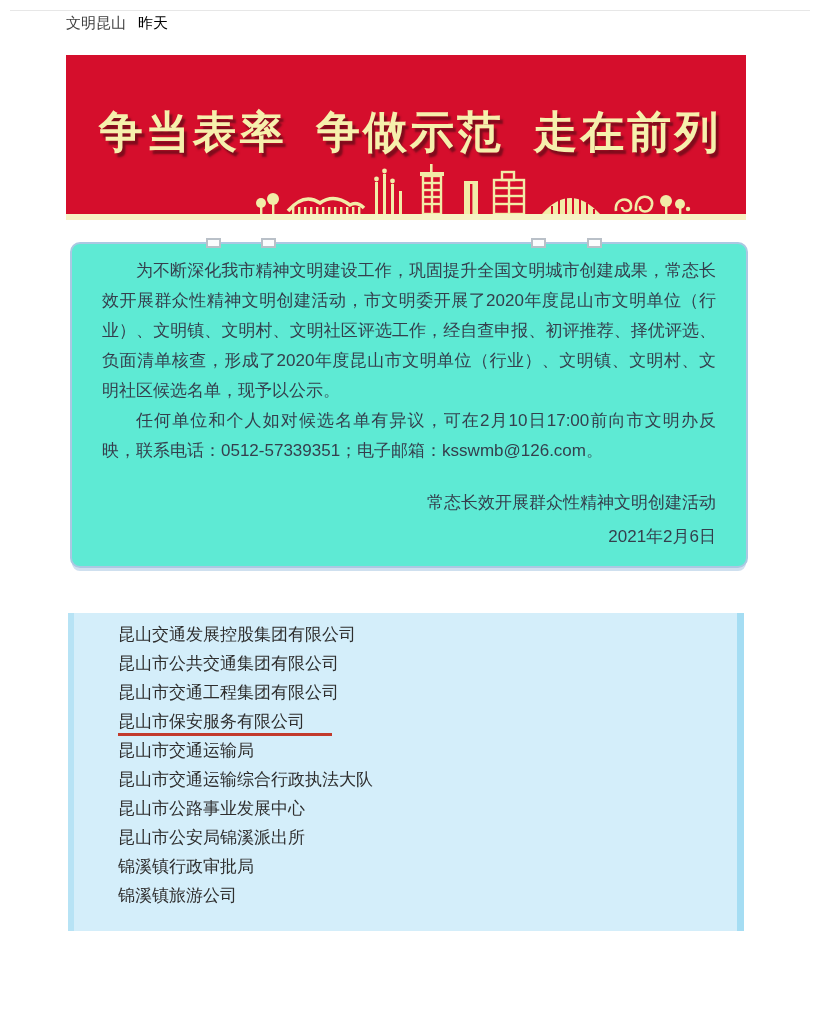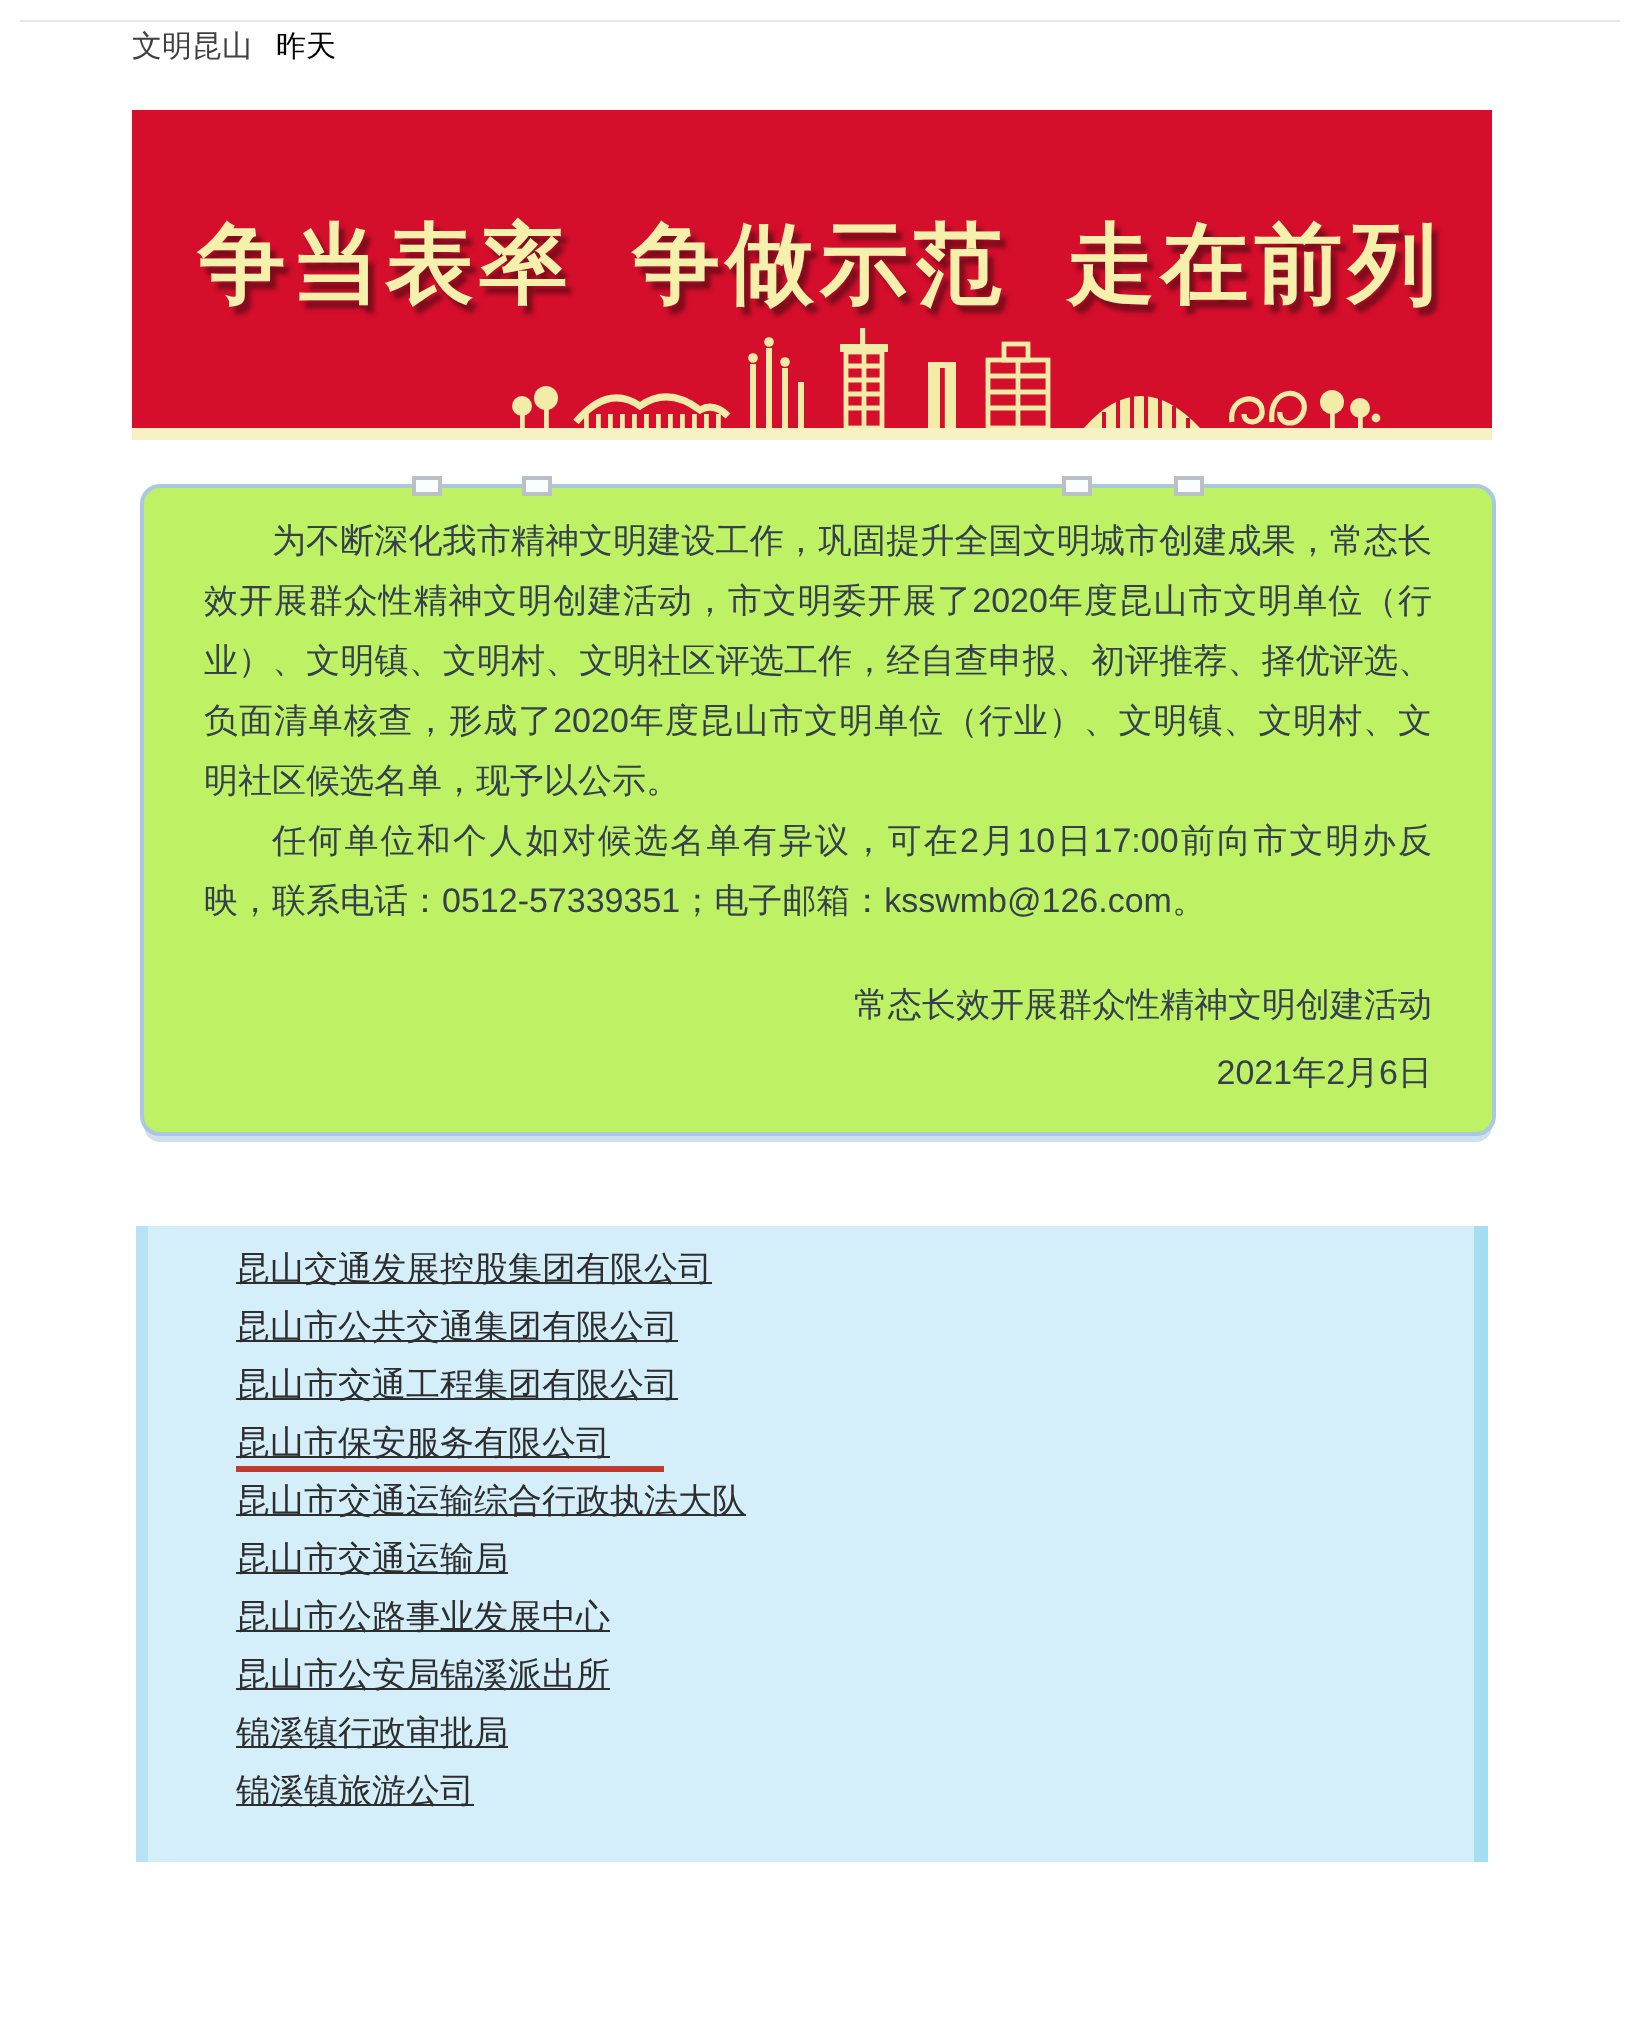--- a/index.html
+++ b/index.html
@@ -24,38 +24,38 @@
   .banner-slogan { position:absolute; top:48px; left:16px; right:8px; text-align:center;
                    font-size:44px; font-weight:900; color:#f6f0ad;
                    letter-spacing:3px; word-spacing:14px; white-space:pre;
                    text-shadow:3px 4px 2px rgba(112,12,26,0.85); }
   .banner-strip { position:absolute; bottom:0; left:0; right:0; height:6px;
                   background:#f7f2c4; }
   .skyline { position:absolute; bottom:6px; left:188px; width:440px; height:50px; }
 
   
   .notice-box { position:relative; margin-top:22px; margin-left:4px; width:678px;
-                background:#bef264; border:2px solid #abc8e2; border-radius:10px;
+                background:#5eead4; border:2px solid #abc8e2; border-radius:10px;
                 box-shadow:0 5px 0 -2px #cfe0ef;
                 padding:12px 30px 14px 30px; }
   .clip { position:absolute; top:-6px; width:15px; height:10px;
           background:#fbfcfd; border:2px solid #b9c0c8; }
   .clip.c1 { left:134px; } .clip.c2 { left:189px; }
   .clip.c3 { left:459px; } .clip.c4 { left:515px; }
   .notice-box p { font-size:17px; color:#353f4d; line-height:30px;
                   text-align:justify; text-indent:2em; }
   .notice-sign { margin-top:22px; text-align:right; font-size:17px; color:#353f4d;
                  line-height:30px; }
 
   
   .list-box { margin-top:45px; margin-left:2px; width:676px; height:318px;
               background:#d4eefa; border-left:6px solid #b7e3f5;
               border-right:7px solid #a5ddf3; padding-top:7px; overflow:hidden; }
   .list-row { position:relative; height:29px; line-height:29px; padding-left:44px;
-              font-size:17px; color:#2e2e2e; white-space:nowrap;text-decoration:underline; }
+              font-size:17px; color:#2e2e2e; white-space:nowrap; }
   .red-underline { position:absolute; left:44px; bottom:0; width:214px; height:3px;
                    background:#c23a2c; }
 </style>
 </head>
 <body>
 
 <div class="top-hairline"></div>
 
 <div class="content">
 
@@ -160,22 +160,22 @@
   </div>
 
   <div class="list-box">
     <div class="list-row"><span>昆山交通发展控股集团有限公司</span></div>
     <div class="list-row"><span>昆山市公共交通集团有限公司</span></div>
     <div class="list-row"><span>昆山市交通工程集团有限公司</span></div>
     <div class="list-row">
       <span>昆山市保安服务有限公司</span>
       <div class="red-underline"></div>
     </div>
+    <div class="list-row"><span>昆山市交通运输局</span></div>
     <div class="list-row"><span>昆山市交通运输综合行政执法大队</span></div>
-    <div class="list-row"><span>昆山市交通运输局</span></div>
     <div class="list-row"><span>昆山市公路事业发展中心</span></div>
     <div class="list-row"><span>昆山市公安局锦溪派出所</span></div>
     <div class="list-row"><span>锦溪镇行政审批局</span></div>
     <div class="list-row"><span>锦溪镇旅游公司</span></div>
     <div class="list-row"></div>
   </div>
 
 </div>
 
 </body></html>

